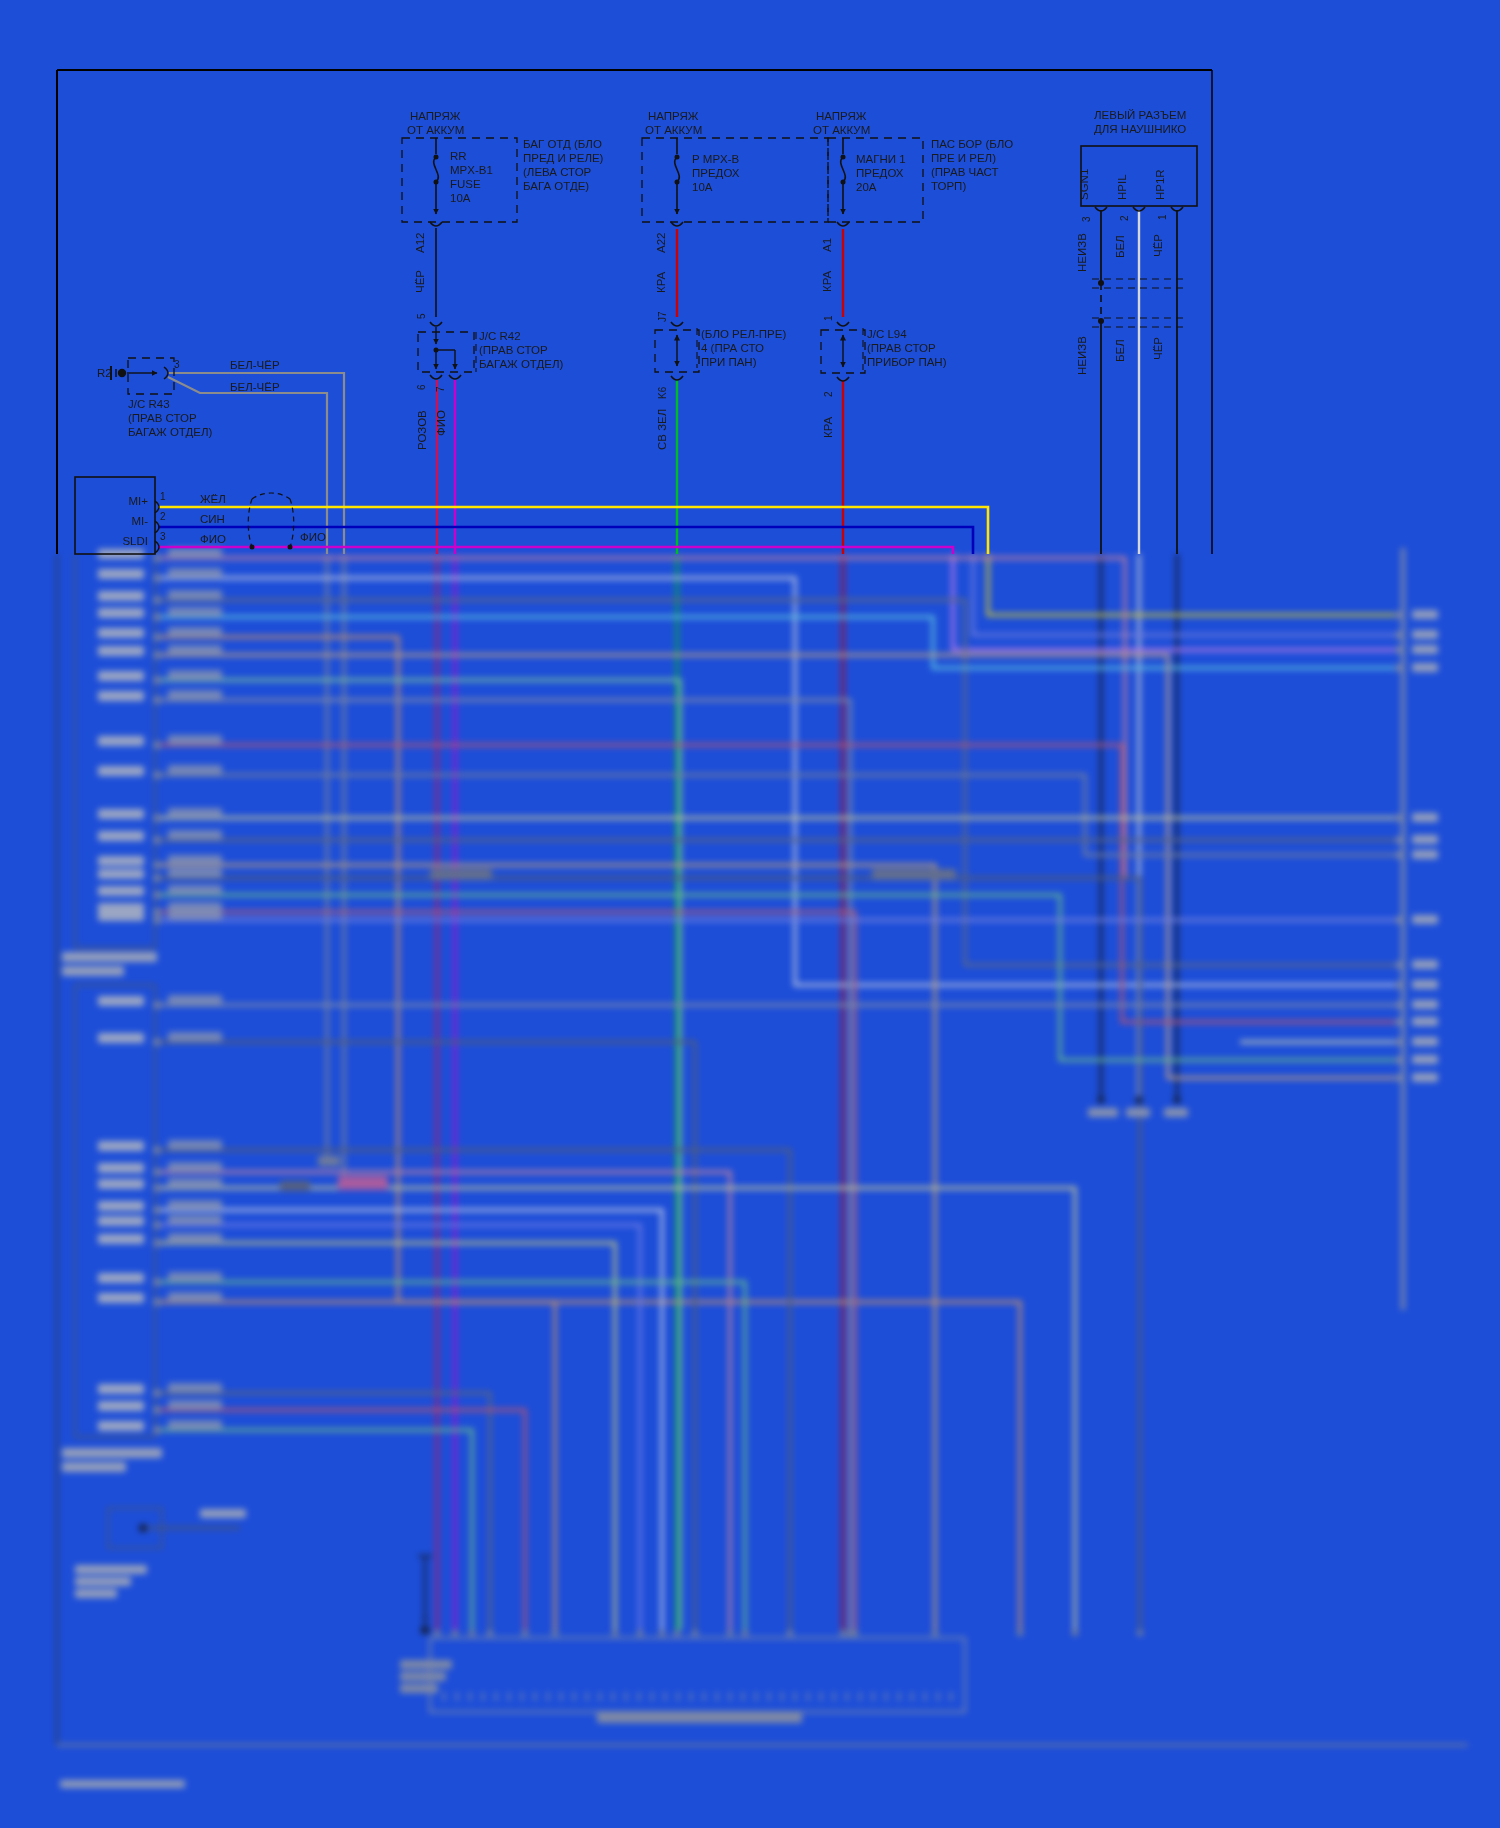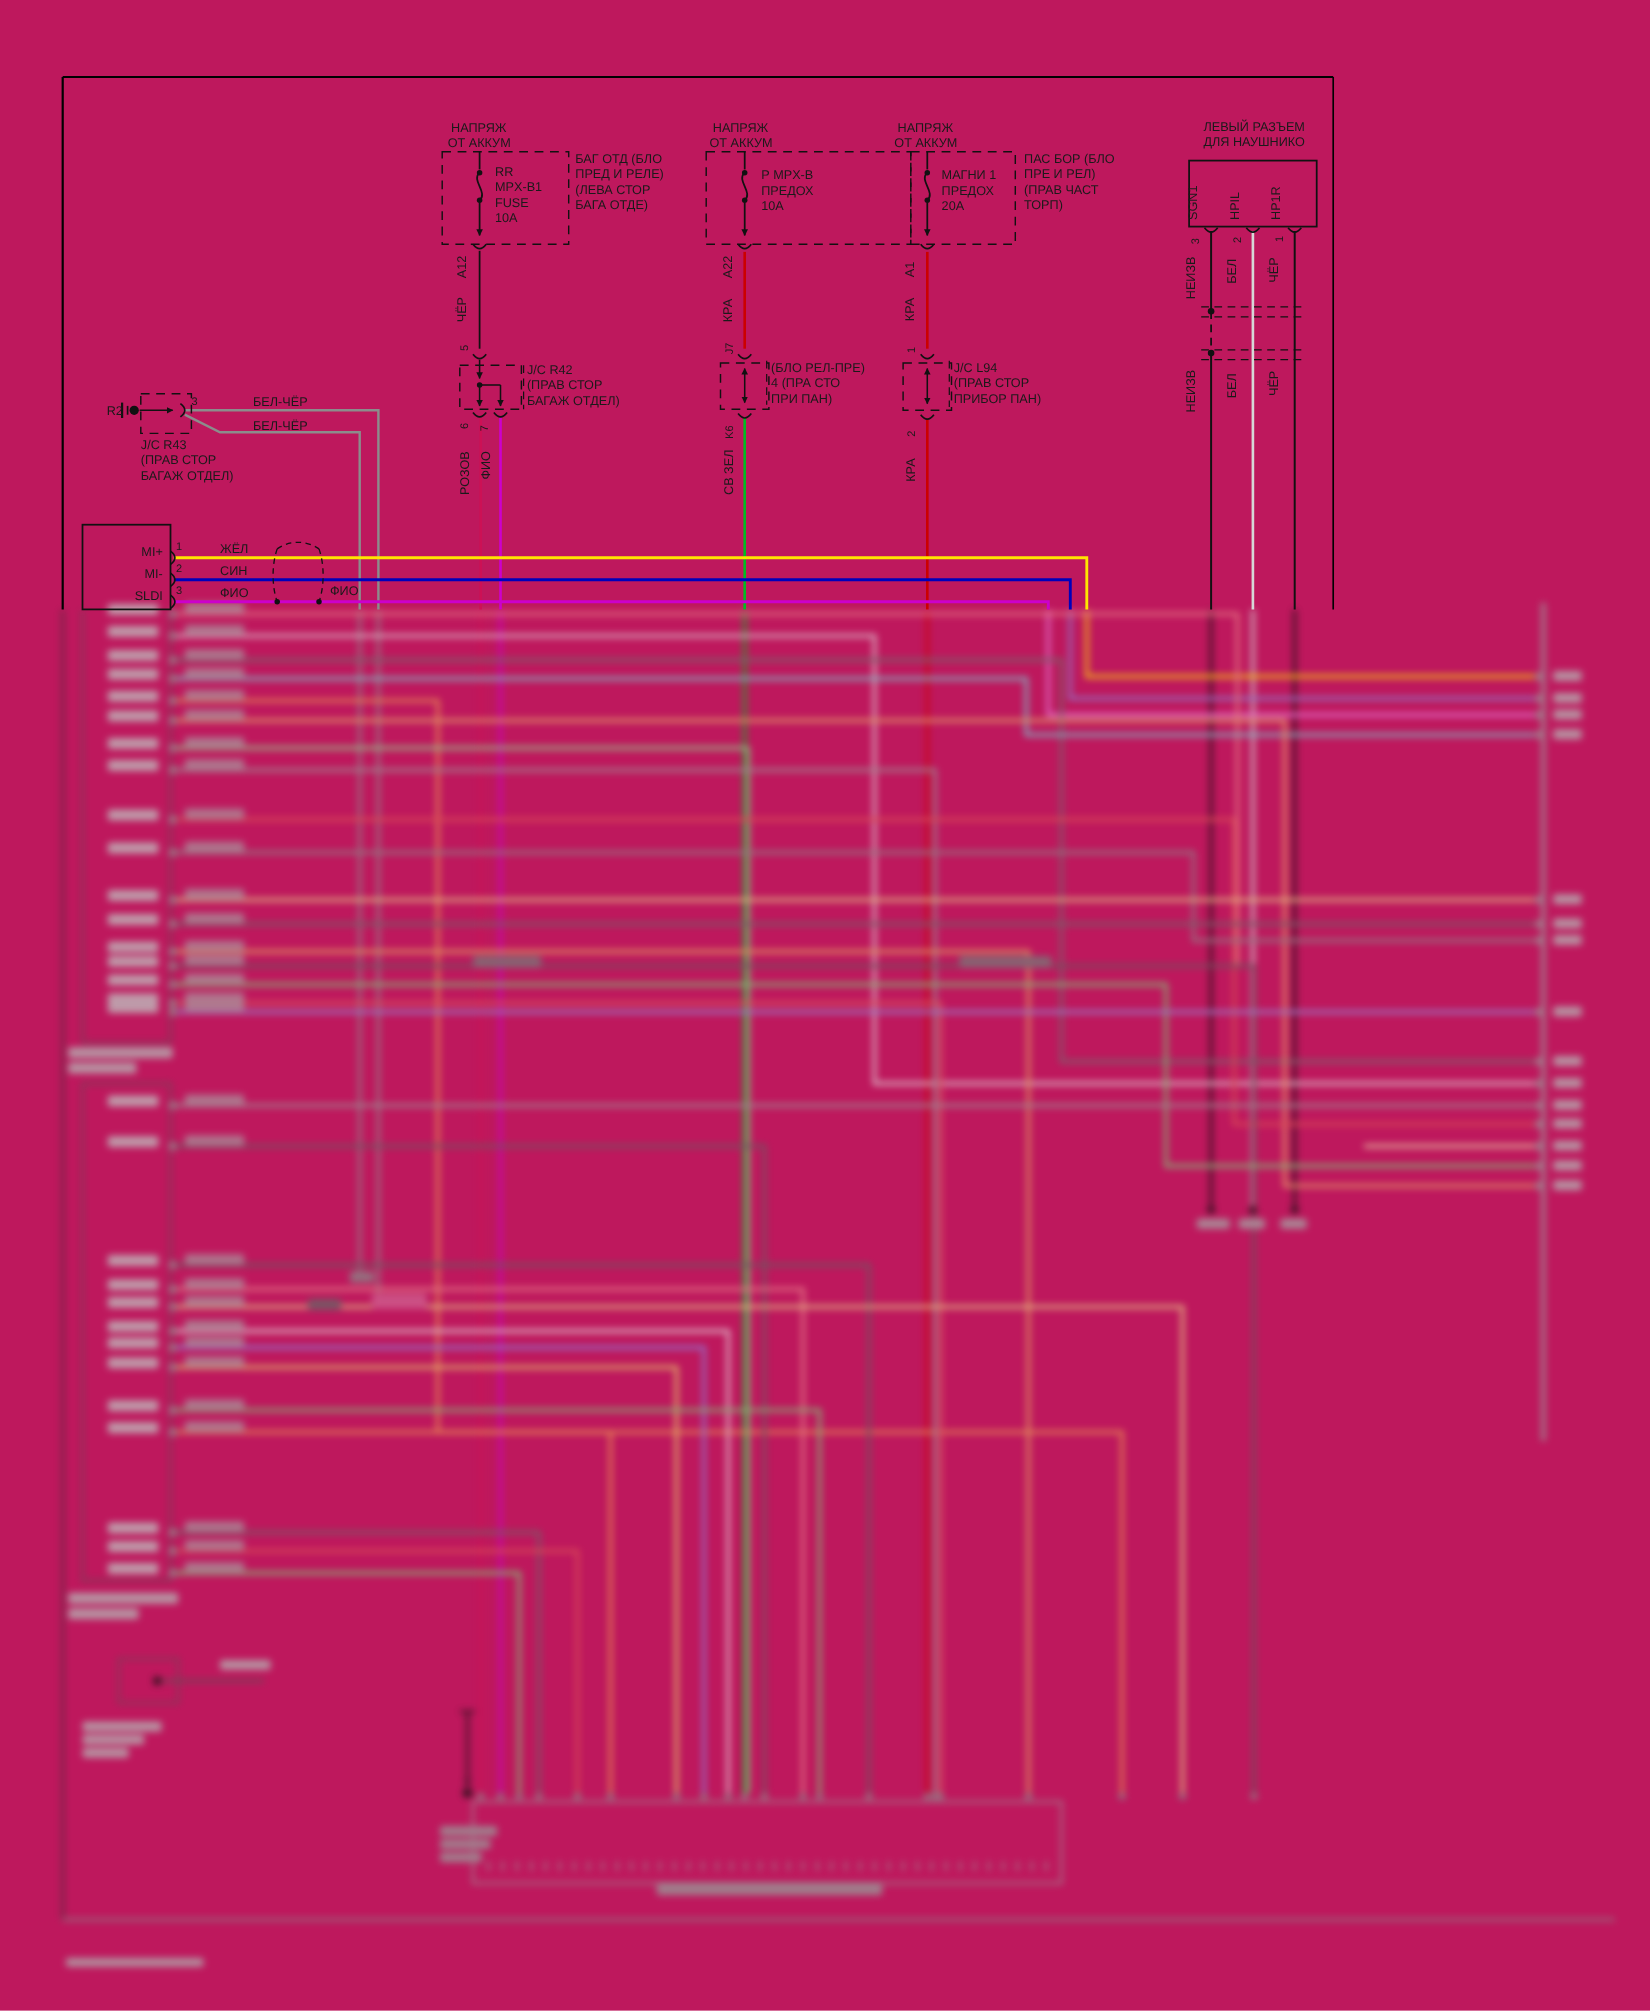--- a/index.html
+++ b/index.html
@@ -1,16 +1,16 @@
 <!DOCTYPE html>
 <html><head>
 <meta charset="utf-8">
 <style>
   html,body{margin:0;padding:0;background:#fff;}
-  .canvas{position:relative;width:1500px;height:1828px;background:#be185d;overflow:hidden;
+  .canvas{position:relative;width:1500px;height:1828px;background:#1d4ed8;overflow:hidden;
           font-family:"Liberation Sans",sans-serif;}
   .canvas svg{position:absolute;left:0;top:0;}
   .blurwrap{position:absolute;left:0;top:0;width:1500px;height:1828px;
             filter:blur(3.2px);opacity:.78;}
   svg text{font-family:"Liberation Sans",sans-serif;fill:#1a1a1a;}
 </style>
 </head>
 <body>
 
 <div class="canvas">

